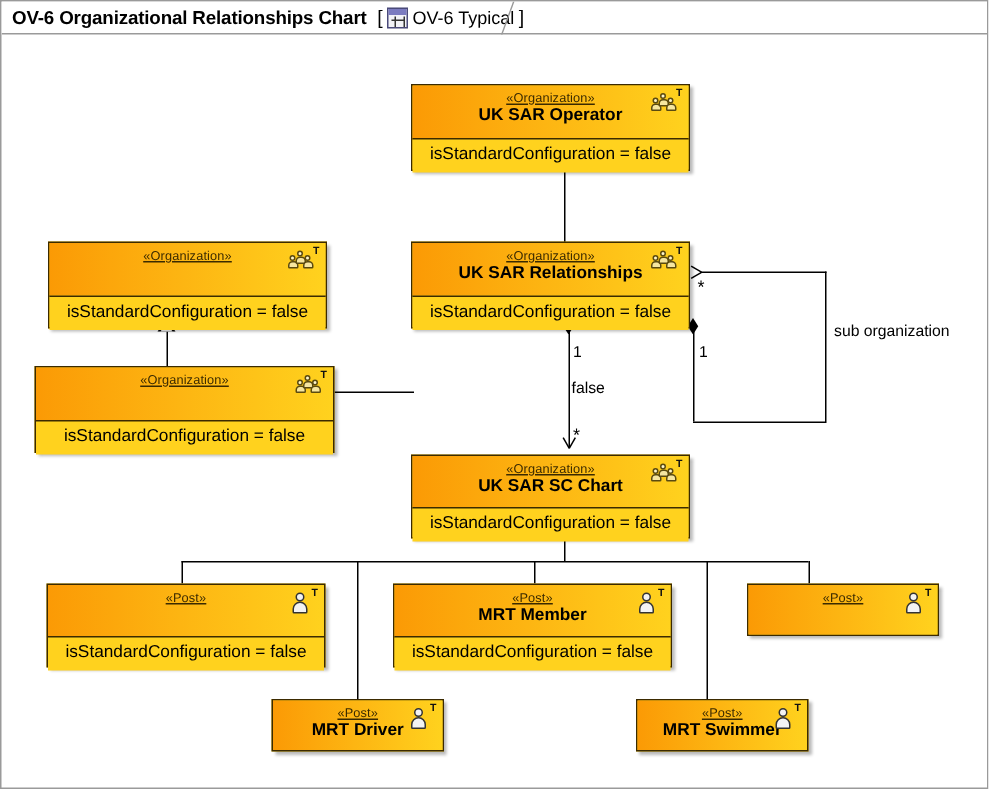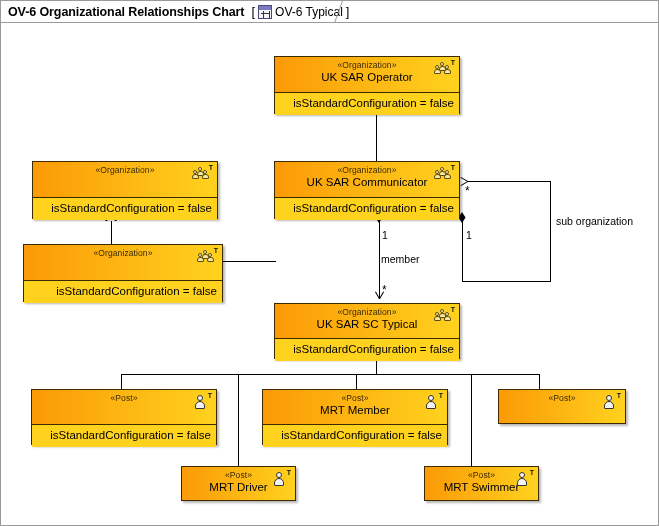--- a/index.html
+++ b/index.html
@@ -59,29 +59,30 @@
     position:relative;box-sizing:border-box;
     background:linear-gradient(to right,#fb9a05 0%,#fdb512 48%,#ffd21e 100%);
     border-bottom:1px solid #3b2a00;
     padding:3px 0 3px 0;
     text-align:center;
   }
   .node.nocomp .hdr{border-bottom:none;}
   .stereo{
     display:block;font-size:8.5px;color:#3a2a00;line-height:10px;
     letter-spacing:0.1px;
+    text-decoration:underline;
   }
   .nm{
-    display:block;font-size:11.5px;font-weight:normal;color:#000;
+    display:block;font-size:11.5px;font-weight:bold;color:#000;
     line-height:14px;
   }
   .attrs{
     box-sizing:border-box;background:#ffd21e;
     font-size:11.5px;color:#000;line-height:15px;
-    padding:3px 5px 4px 5px;text-align:right;
+    padding:3px 5px 4px 5px;text-align:center;
   }
   
   .sicon{position:absolute;right:4px;top:3px;width:20px;height:18px;}
   .sicon .tmark{
     position:absolute;right:0;top:-1px;font-size:7px;font-weight:bold;color:#111;
     line-height:7px;
   }
   
   .org-p{position:absolute;}
   .org-p i{
@@ -183,21 +184,21 @@
   <div class="tri-up" style="left:104px;top:212px;"></div>
 
   
   <div class="ln lnh" style="left:222px;top:260px;width:53px;"></div>
 
    UK SAR SC Member : "member" --&gt;
   <div class="ln lnv" style="left:378px;top:214px;height:84px;"></div>
   <div class="diamond" style="left:374.5px;top:211px;"></div>
   <div class="arr-down" style="left:374px;top:291px;"></div>
   <span class="mult" style="left:381px;top:228px;">1</span>
-  <span class="lbl" style="left:380px;top:252px;">member</span>
+  <span class="lbl" style="left:380px;top:252px;">false</span>
   <span class="star" style="left:381px;top:285px;">*</span>
 
   
   <div class="ln lnv" style="left:461px;top:214px;height:66px;"></div>
   <div class="ln lnh" style="left:461px;top:280px;width:88px;"></div>
   <div class="ln lnv" style="left:549px;top:180px;height:101px;"></div>
   <div class="ln lnh" style="left:466px;top:180px;width:84px;"></div>
   <div class="diamond" style="left:457.5px;top:211px;"></div>
   <div class="arr-left" style="left:460px;top:176px;"></div>
   <span class="mult" style="left:465px;top:228px;">1</span>
@@ -263,21 +264,21 @@
         <span class="tmark">T</span>
       </span>
     </div>
     <div class="attrs">isStandardConfiguration = false</div>
   </div>
 
   
   <div class="node" style="left:273px;top:160px;width:186px;height:58px;">
     <div class="hdr" style="height:36px;">
       <span class="stereo">«Organization»</span>
-      <span class="nm">UK SAR Communicator</span>
+      <span class="nm">UK SAR Relationships</span>
       <span class="sicon">
         <span class="org-p" style="left:0px;top:5px;">
             <i></i>
             <u></u>
           </span>
         <span class="org-p" style="left:5px;top:2px;">
             <i></i>
             <u></u>
           </span>
         <span class="org-p" style="left:10px;top:5px;">
@@ -310,21 +311,21 @@
         <span class="tmark">T</span>
       </span>
     </div>
     <div class="attrs">isStandardConfiguration = false</div>
   </div>
 
   
   <div class="node" style="left:273px;top:302px;width:186px;height:56px;">
     <div class="hdr" style="height:35px;">
       <span class="stereo">«Organization»</span>
-      <span class="nm">UK SAR SC Typical</span>
+      <span class="nm">UK SAR SC Chart</span>
       <span class="sicon">
         <span class="org-p" style="left:0px;top:5px;">
             <i></i>
             <u></u>
           </span>
         <span class="org-p" style="left:5px;top:2px;">
             <i></i>
             <u></u>
           </span>
         <span class="org-p" style="left:10px;top:5px;">

